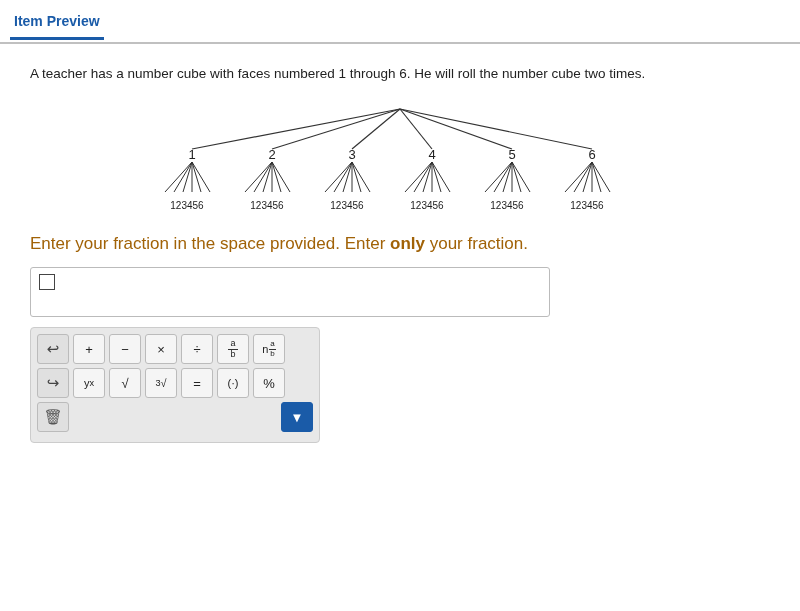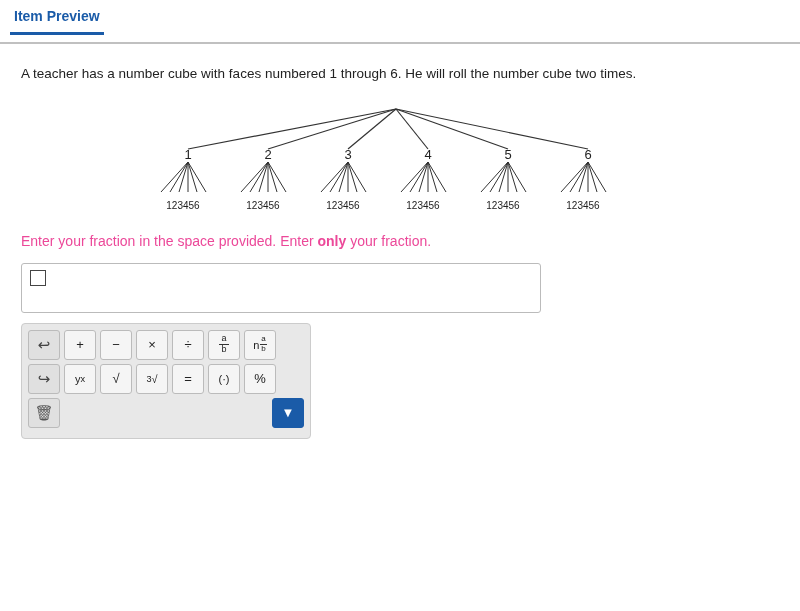--- a/index.html
+++ b/index.html
@@ -14,57 +14,57 @@
       background: #fff;
       width: 800px;
       height: 611px;
       display: flex;
       flex-direction: column;
     }
     .tab-bar {
       border-bottom: 2px solid #c0c0c0;
       padding: 0 10px;
       display: flex;
-      align-items: flex-start;
+      align-items: center;
       height: 44px;
       background: #fff;
     }
     .tab-active {
       border-bottom: 3px solid #1a5ba8;
       color: #1a5ba8;
       font-size: 14px;
       font-weight: 600;
       padding: 8px 4px;
       margin-bottom: -2px;
       cursor: pointer;
     }
     .content-area {
-      padding: 20px 30px 16px 21px;
+      padding: 20px 30px 16px 30px;
       flex: 1;
       overflow-y: auto;
       background: #fff;
     }
     .question-text {
       font-size: 13.5px;
       color: #222;
       line-height: 1.55;
       margin-bottom: 12px;
     }
     .tree-diagram {
       display: flex;
       flex-direction: column;
       align-items: center;
       margin: 10px 0 14px 0;
     }
     .answer-section {
       margin-top: 8px;
     }
     .answer-text {
-      font-size: 14px;
-      color: #ec4899;
+      font-size: 17px;
+      color: #a16207;
       line-height: 1.55;
       margin-bottom: 10px;
     }
     .answer-text b {
       font-weight: bold;
     }
     .fraction-input-box {
       width: 520px;
       height: 50px;
       border: 1px solid #bbb;

